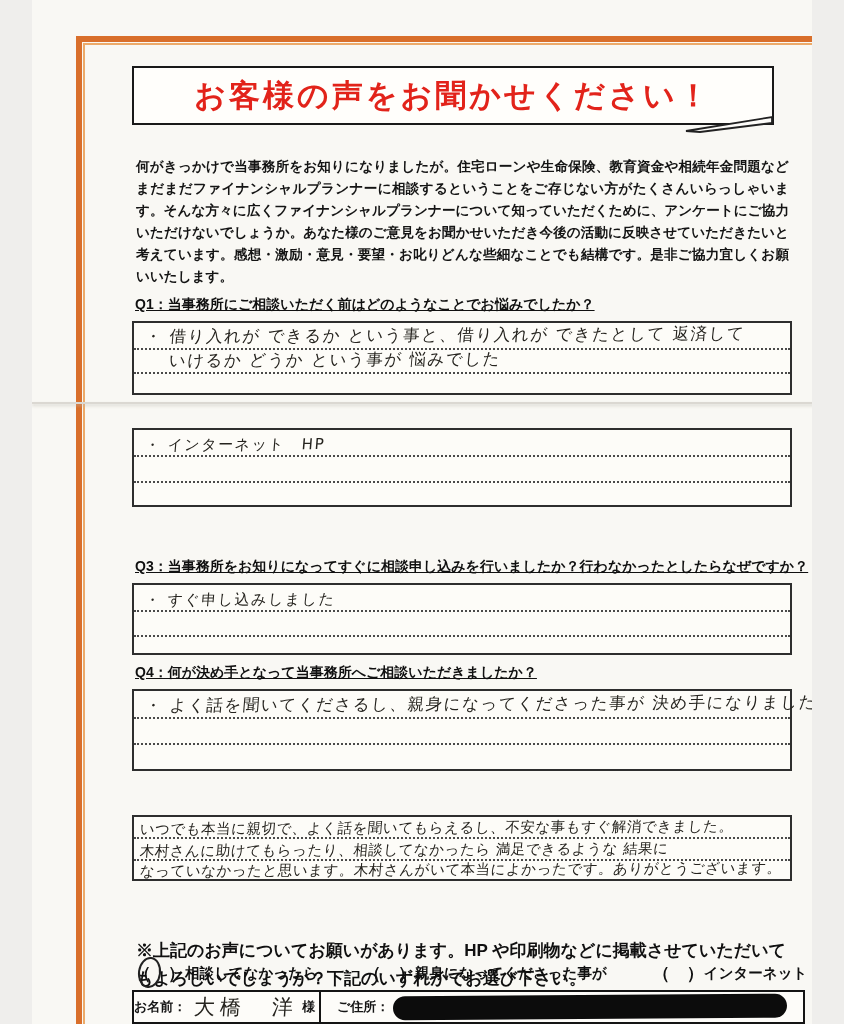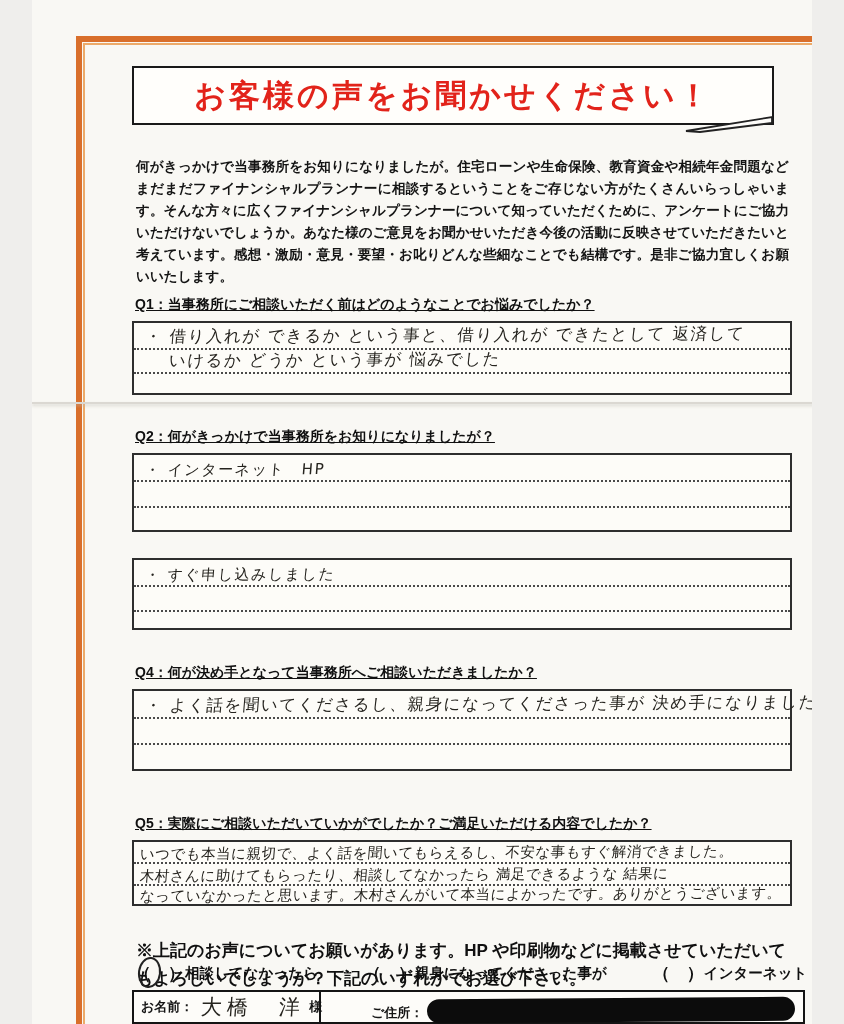--- a/index.html
+++ b/index.html
@@ -48,26 +48,26 @@
     font-size:14.5px;font-weight:700;color:#101010;align-items:center;}
   .opt{position:relative;display:flex;align-items:center;white-space:nowrap;}
   .paren{font-size:17px;font-weight:600;}
   .paren-gap{display:inline-block;width:17px;}
   .circle-mark{position:absolute;left:4px;top:-5px;width:19px;height:27px;
     border:2.5px solid #222;border-radius:50%;transform:rotate(7deg);}
   
   .footer-table{position:absolute;left:100px;top:990px;width:673px;height:34px;
     border:2px solid #141414;background:#fdfcf9;box-sizing:border-box;display:flex;}
   .name-cell{width:187px;border-right:2px solid #141414;display:flex;
-    align-items:center;padding-left:7px;box-sizing:border-box;}
+    align-items:center;box-sizing:border-box;}
   .cell-label{font-size:13px;font-weight:700;white-space:nowrap;}
   .hand-name{font-family:"DejaVu Sans",sans-serif;font-size:21px;color:#26241f;
     letter-spacing:5px;margin:0 4px 0 8px;transform:skewX(-4deg);white-space:nowrap;}
   .honorific{font-size:13px;font-weight:700;}
-  .addr-cell{flex:1;display:flex;align-items:flex-end;padding:0 8px;box-sizing:border-box;margin-left:42px;}
+  .addr-cell{flex:1;display:flex;align-items:center;padding:0 16px;box-sizing:border-box;}
   .redaction{height:24px;flex:1;margin-left:4px;background:#0c0c0c;
     border-radius:12px;transform:rotate(-0.4deg);}
 </style>
 </head>
 <body>
 
 <div class="sheet">
 
   <div class="frame">
     <div class="frame-inner"></div>
@@ -91,31 +91,31 @@
         <span class="hand sz-l">・ 借り入れが できるか という事と、借り入れが できたとして 返済して</span>
       </div>
       <div class="ans-row dotted" style="height:24px">
         <span class="hand sz-l indent">いけるか どうか という事が 悩みでした</span>
       </div>
       <div class="ans-row" style="height:19px"></div>
     </div>
   </section>
 
   <section class="q" style="top:428px">
-    <div class="q-label">Q2：何がきっかけで当事務所をお知りになりましたが？</div>
     <div class="ans-box" style="height:79px">
       <div class="ans-row dotted" style="height:27px">
         <span class="hand sz-m">・ インターネット　HP</span>
       </div>
       <div class="ans-row dotted" style="height:26px"></div>
       <div class="ans-row" style="height:22px"></div>
     </div>
   </section>
 
   <section class="q" style="top:558px">
+    <div class="q-label">Q3：当事務所をお知りになってすぐに相談申し込みを行いましたか？行わなかったとしたらなぜですか？</div>
     <div class="ans-box" style="height:72px">
       <div class="ans-row dotted" style="height:27px">
         <span class="hand sz-m">・ すぐ申し込みしました</span>
       </div>
       <div class="ans-row dotted" style="height:25px"></div>
       <div class="ans-row" style="height:16px"></div>
     </div>
   </section>
 
   <section class="q" style="top:664px">
@@ -123,21 +123,20 @@
     <div class="ans-box" style="height:82px">
       <div class="ans-row dotted" style="height:28px">
         <span class="hand sz-l">・ よく話を聞いてくださるし、親身になってくださった事が 決め手になりました</span>
       </div>
       <div class="ans-row dotted" style="height:26px"></div>
       <div class="ans-row" style="height:24px"></div>
     </div>
   </section>
 
   <section class="q" style="top:815px">
-    <div class="q-label">Q5：実際にご相談いただいていかがでしたか？ご満足いただける内容でしたか？</div>
     <div class="ans-box" style="height:66px">
       <div class="ans-row dotted" style="height:22px">
         <span class="hand sz-s">いつでも本当に親切で、よく話を聞いてもらえるし、不安な事もすぐ解消できました。</span>
       </div>
       <div class="ans-row dotted" style="height:22px">
         <span class="hand sz-s">木村さんに助けてもらったり、相談してなかったら 満足できるような 結果に</span>
       </div>
       <div class="ans-row" style="height:18px">
         <span class="hand sz-s">なっていなかったと思います。木村さんがいて本当によかったです。ありがとうございます。</span>
       </div>

